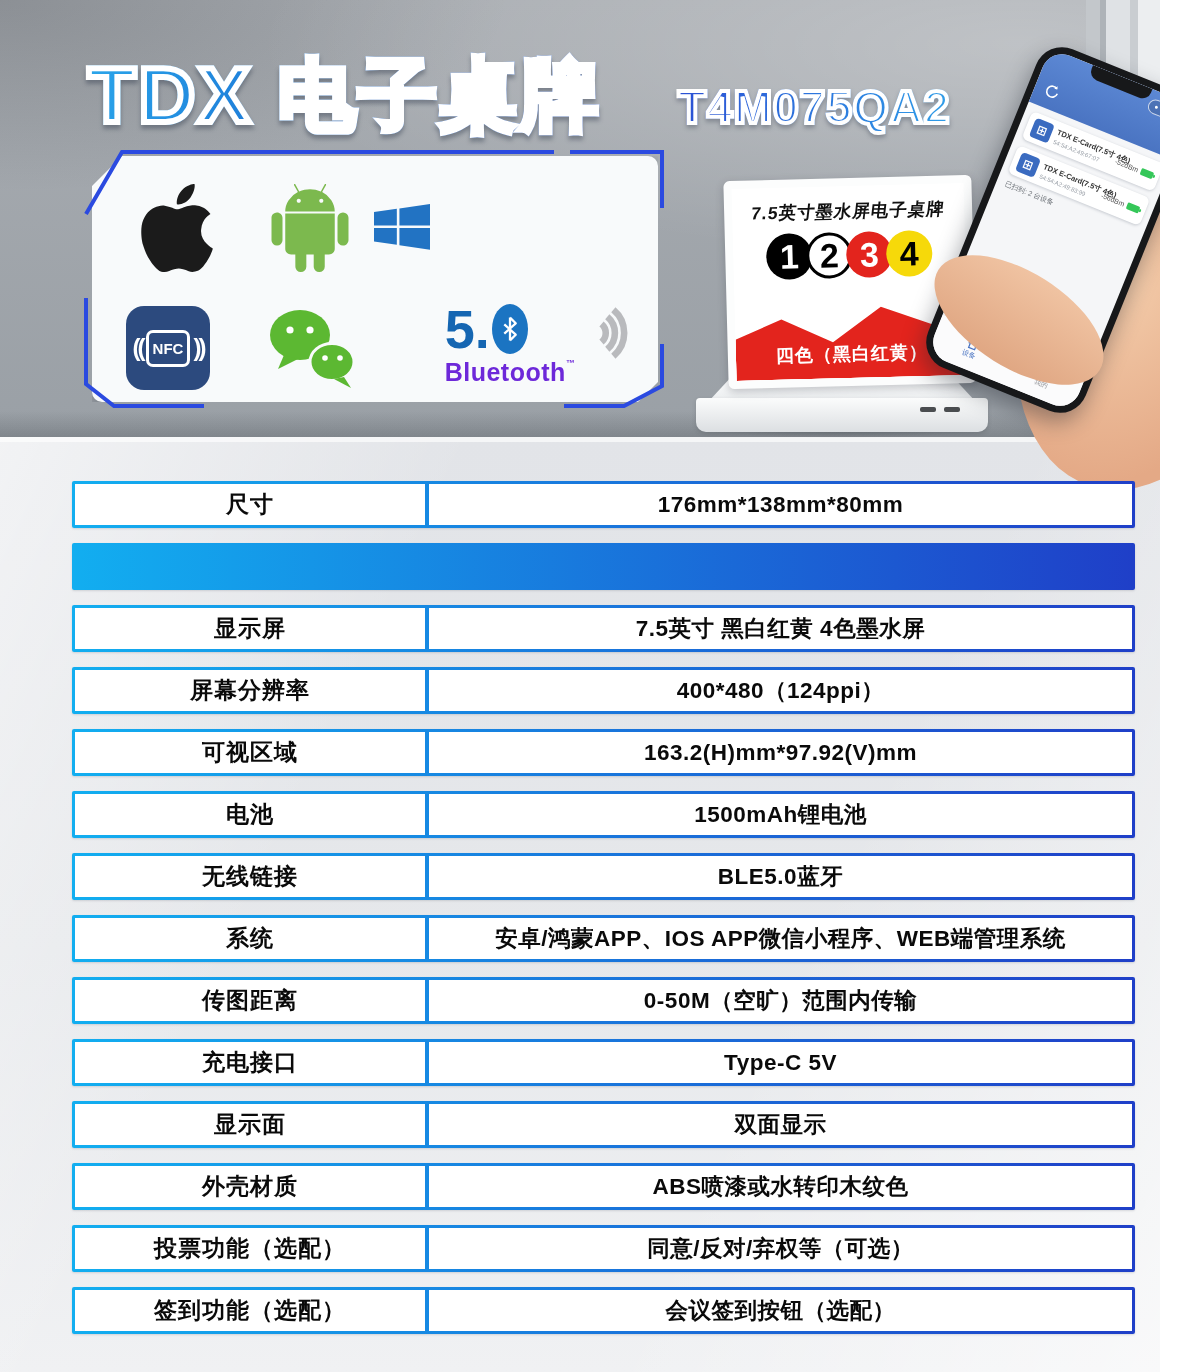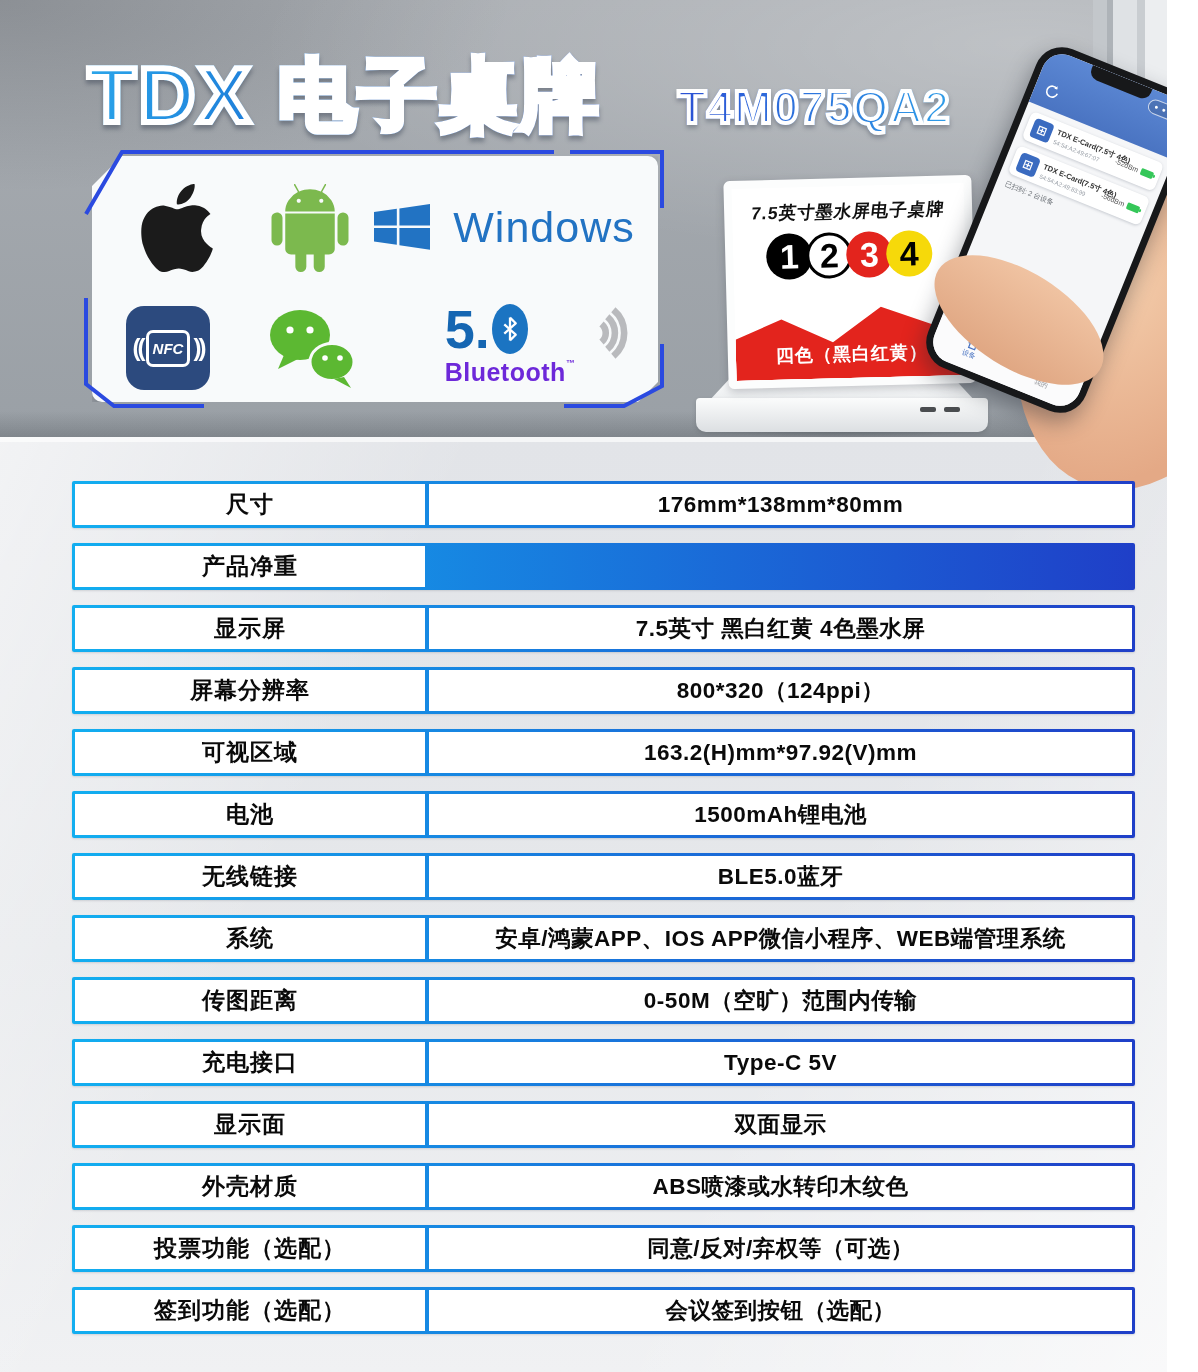--- a/index.html
+++ b/index.html
@@ -1,17 +1,17 @@
 <!DOCTYPE html>
 <html><head>
 <meta charset="utf-8">
 <style>
   html,body{margin:0;padding:0;background:#ffffff;}
   .canvas{position:relative;width:1160px;height:1372px;overflow:hidden;
-          font-family:"Liberation Sans","DejaVu Sans",sans-serif;padding-left:7px;}
+          font-family:"Liberation Sans","DejaVu Sans",sans-serif;}
 
   
   .bg-top{position:absolute;left:0;top:0;width:100%;height:437px;
     background:
       radial-gradient(120% 90% at 88% 10%, rgba(255,255,255,.28), rgba(255,255,255,0) 55%),
       radial-gradient(80% 80% at 0% 0%, rgba(40,44,50,.22), rgba(0,0,0,0) 55%),
       linear-gradient(#a8acb1,#9aa0a6);}
   .bg-top::after{content:"";position:absolute;left:0;bottom:0;width:100%;height:26px;
       background:linear-gradient(rgba(0,0,0,0),rgba(60,66,72,.28));}
   .bg-panels{position:absolute;right:0;top:0;width:74px;height:437px;
@@ -41,21 +41,21 @@
   .compat-bg{position:absolute;inset:0;background:#f8fafb;border-radius:10px;
       clip-path:polygon(30px 0,100% 0,100% calc(100% - 20px),calc(100% - 20px) 100%,0 100%,0 30px);
       box-shadow:0 6px 14px rgba(20,25,35,.25);}
   .compat-frame{position:absolute;inset:-8px;pointer-events:none;}
   .compat-grid{position:absolute;inset:0;}
   .ci{position:absolute;display:flex;align-items:center;justify-content:center;}
   .windows-text{font-size:43px;color:#2273c3;letter-spacing:1px;}
   .nfc-box{width:84px;height:84px;background:#2c4a7e;border-radius:18px;display:flex;
       align-items:center;justify-content:center;color:#fff;font-weight:bold;}
   .nfc-paren{font-size:24px;font-weight:bold;letter-spacing:-3px;}
-  .nfc-core{border:3px solid #fff;border-radius:7px;padding:7px 4px;margin:12px 3px;font-size:15px;font-style:italic;}
+  .nfc-core{border:3px solid #fff;border-radius:7px;padding:7px 4px;margin:12px 3px;font-size:15px;}
   .bt-group{display:flex;align-items:flex-start;}
   .bt-left{display:flex;flex-direction:column;align-items:flex-start;}
   .bt-50{display:flex;align-items:center;}
   .bt-5{font-size:54px;font-weight:bold;color:#1566b2;line-height:1;}
   .bt-oval{width:36px;height:50px;background:#1b74c2;border-radius:50%;display:flex;
       align-items:center;justify-content:center;margin-left:2px;}
   .bt-label{font-size:25px;font-weight:bold;color:#6d28d9;margin-top:2px;letter-spacing:.5px;}
   .bt-tm{font-size:9px;vertical-align:top;}
   .bt-signal{margin-left:16px;margin-top:2px;}
 
@@ -166,21 +166,20 @@
           </svg>
       </div>
       <div class="ci" style="left:278px;top:40px;width:64px;height:62px;">
         <svg width="58" height="56" viewBox="0 0 15.2 15.2">
           <path fill="#2273c3" d="M0 3.55 L6.2 2.65 V7.2 H0 Z"></path>
           <path fill="#2273c3" d="M6.9 2.55 L15.2 1.35 V7.2 H6.9 Z"></path>
           <path fill="#2273c3" d="M0 7.9 H6.2 V12.45 L0 11.55 Z"></path>
           <path fill="#2273c3" d="M6.9 7.9 H15.2 V13.75 L6.9 12.55 Z"></path>
         </svg>
       </div>
-      <div class="ci windows-text" style="left:344px;top:40px;width:216px;height:62px;">Windows</div>
 
       <div class="ci" style="left:28px;top:146px;width:96px;height:92px;">
         <div class="nfc-box">
           <span class="nfc-paren">((</span>
           <span class="nfc-core">NFC</span>
           <span class="nfc-paren">))</span>
         </div>
       </div>
       <div class="ci" style="left:168px;top:142px;width:104px;height:100px;">
         <svg width="96" height="88" viewBox="0 0 96 86">
@@ -302,29 +301,28 @@
     </div>
     <div class="thumb"></div>
   </div>
 
   <div class="specs">
     <div class="spec-row">
       <div class="spec-label">尺寸</div>
       <div class="spec-value">176mm*138mm*80mm</div>
     </div>
     <div class="spec-row">
-      <div class="spec-label">产品净重</div>
     </div>
     <div class="spec-row">
       <div class="spec-label">显示屏</div>
       <div class="spec-value">7.5英寸 黑白红黄 4色墨水屏</div>
     </div>
     <div class="spec-row">
       <div class="spec-label">屏幕分辨率</div>
-      <div class="spec-value">800*320（124ppi）</div>
+      <div class="spec-value">400*480（124ppi）</div>
     </div>
     <div class="spec-row">
       <div class="spec-label">可视区域</div>
       <div class="spec-value">163.2(H)mm*97.92(V)mm</div>
     </div>
     <div class="spec-row">
       <div class="spec-label">电池</div>
       <div class="spec-value">1500mAh锂电池</div>
     </div>
     <div class="spec-row">

